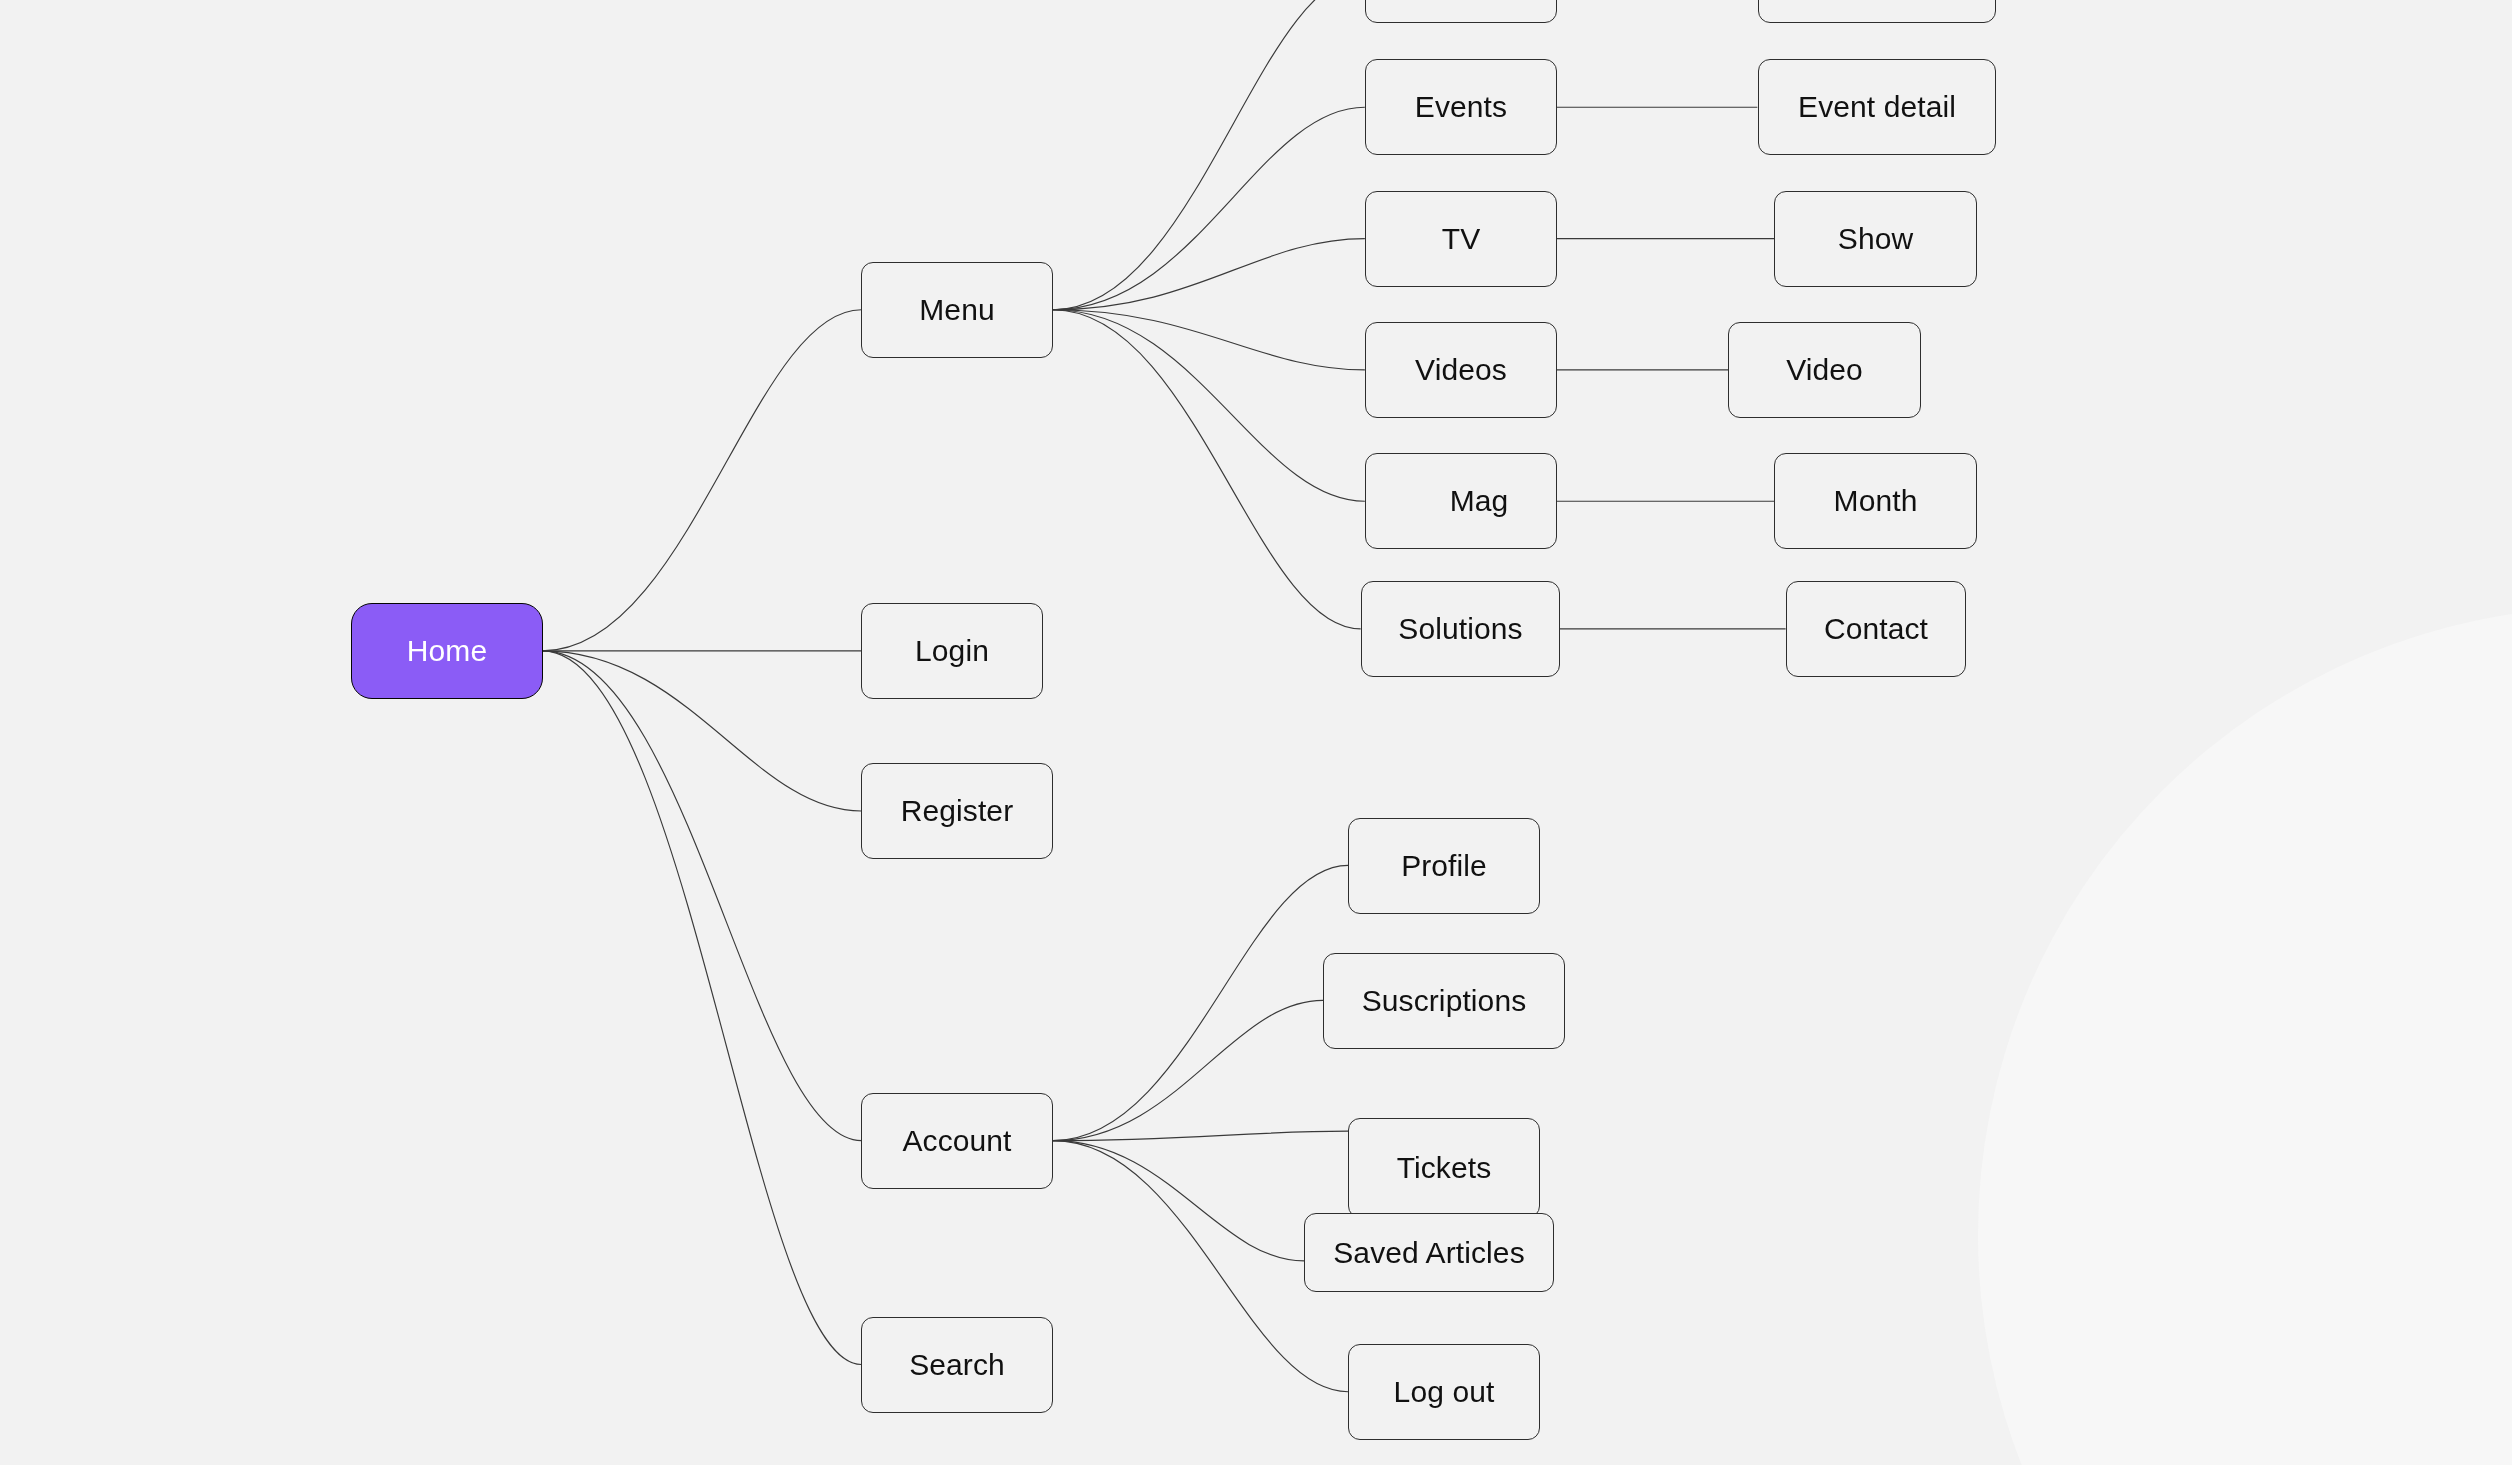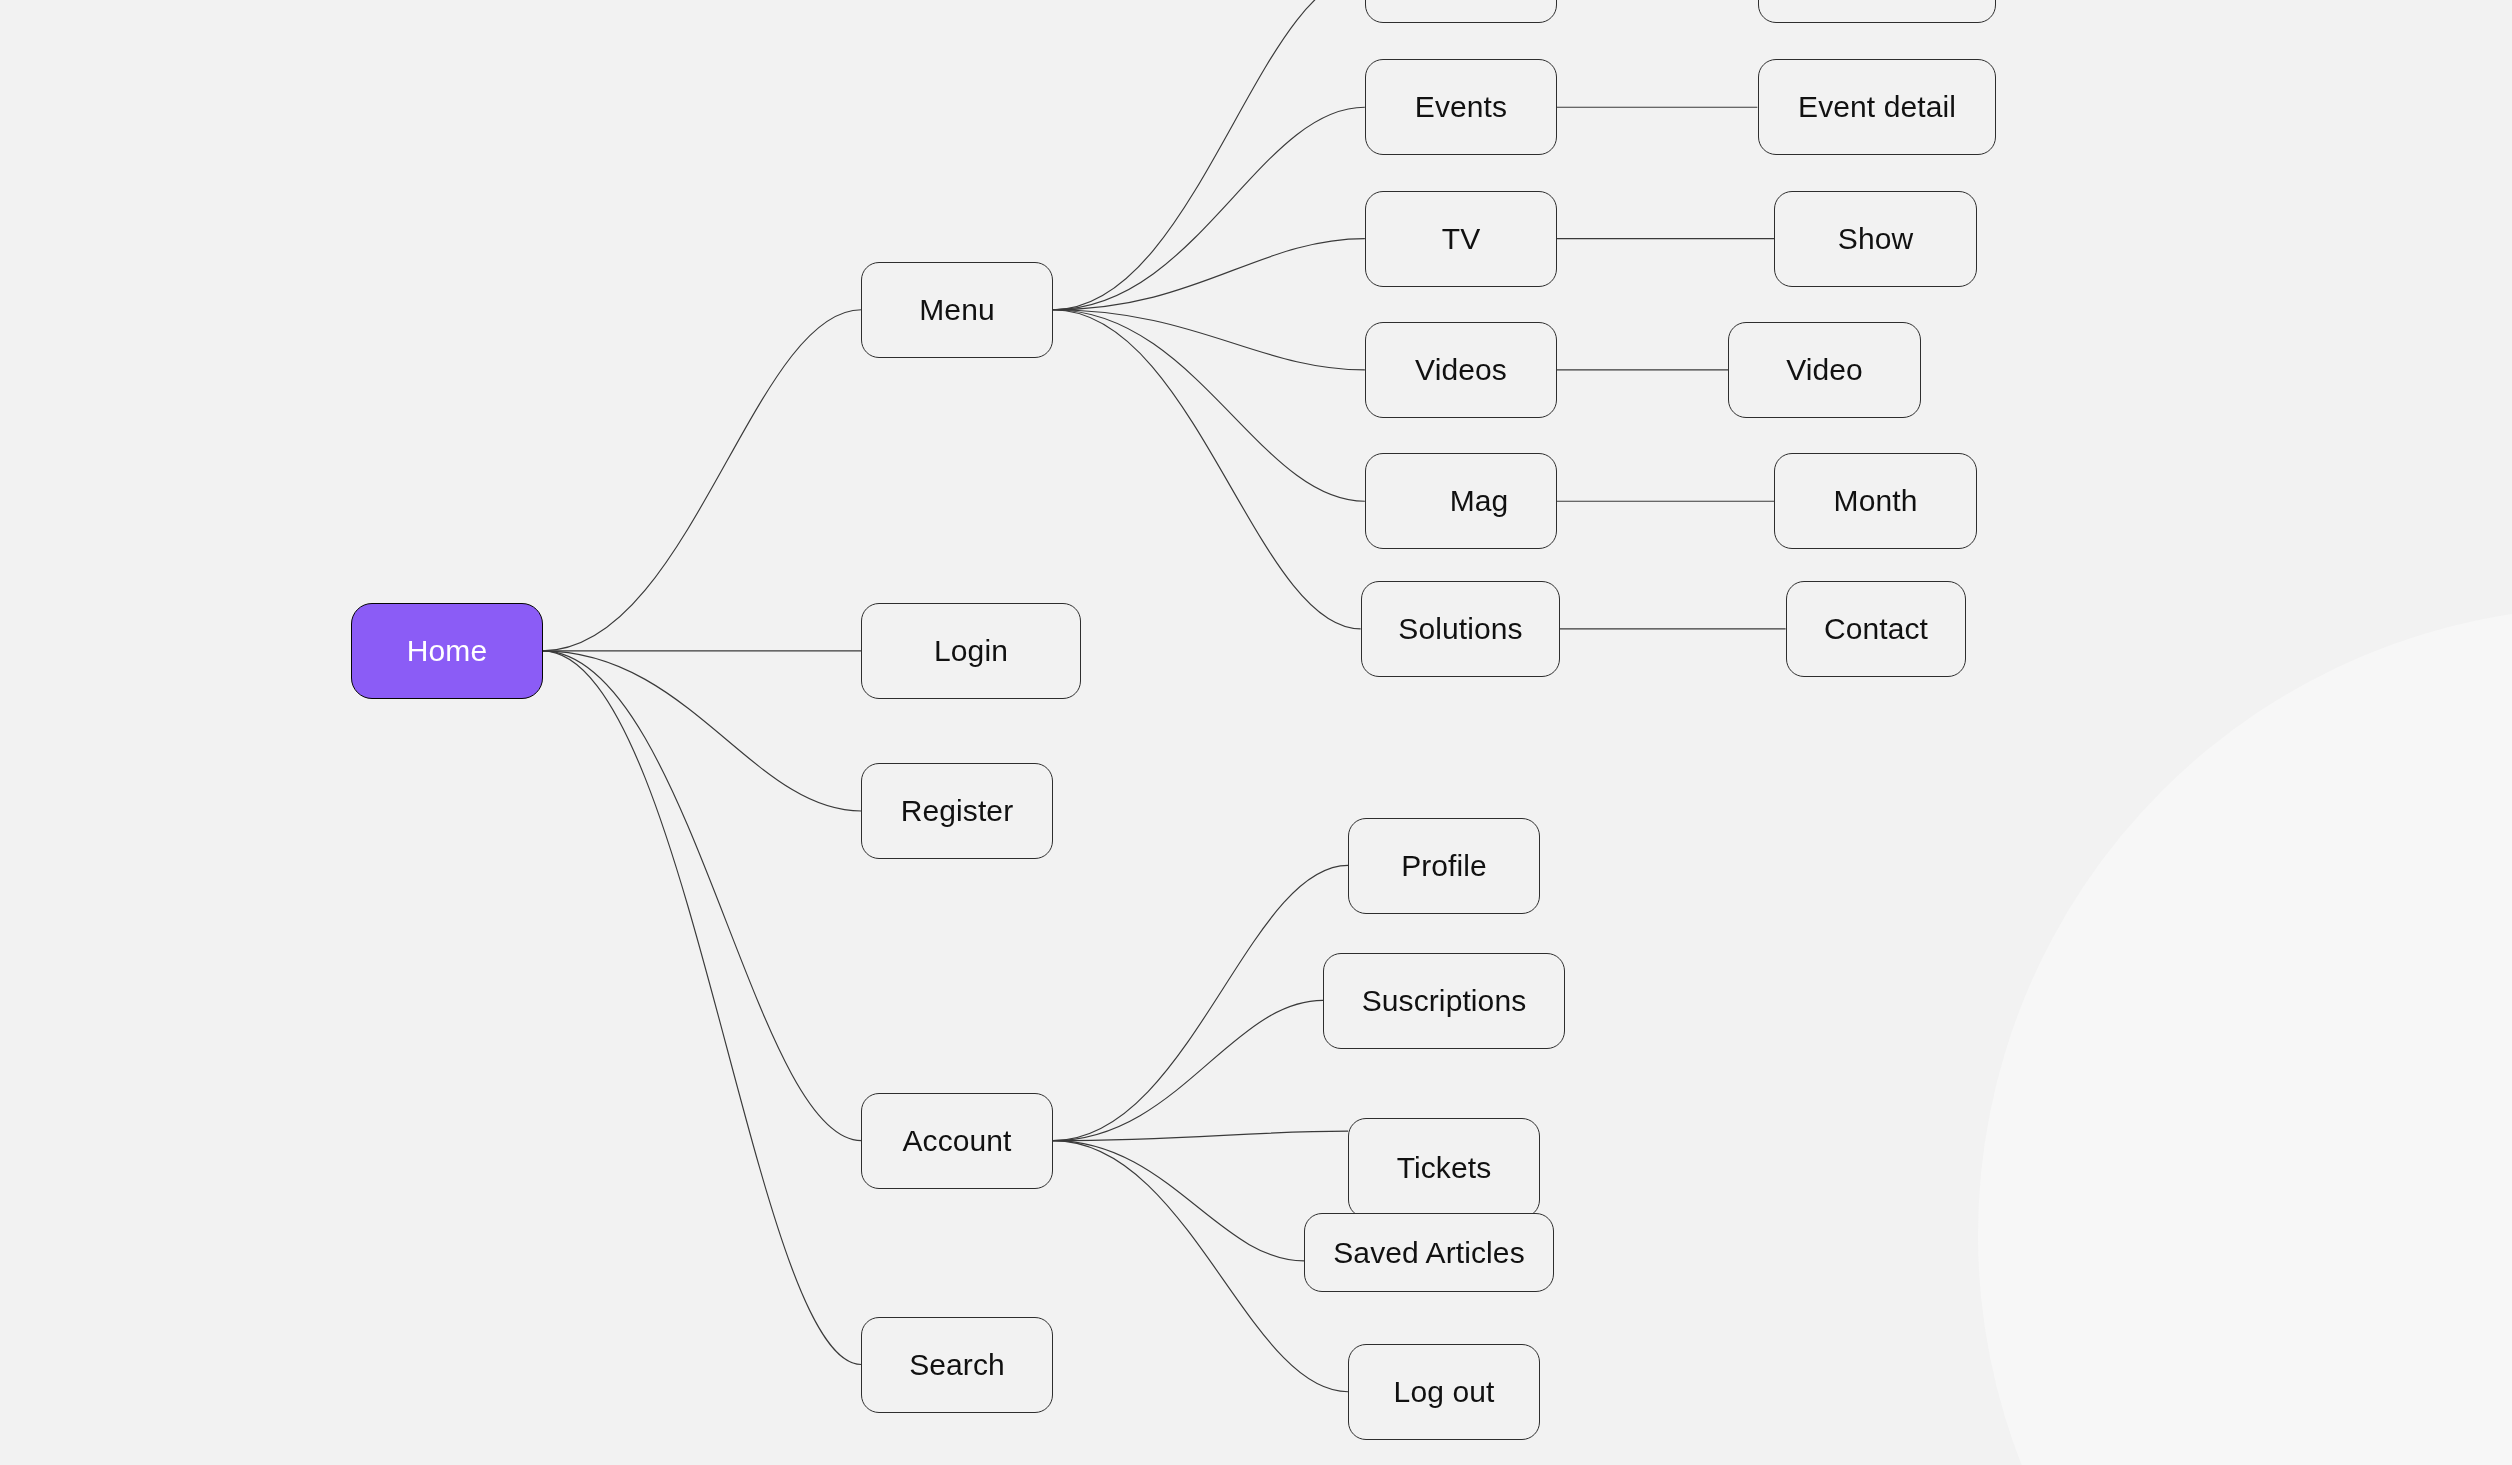--- a/index.html
+++ b/index.html
@@ -33,21 +33,21 @@
     width: 2512px;
     height: 1465px;
     pointer-events: none;
   }
   .node {
     position: absolute;
     box-sizing: border-box;
     display: flex;
     align-items: center;
     justify-content: center;
-    border-radius: 18px;
+    border-radius: 12px;
     background: #f2f2f2;
     border: 1px solid #2e2e2e;
     color: #111111;
     font-size: 30px;
     font-weight: 400;
     letter-spacing: 0.1px;
     white-space: nowrap;
     text-align: center;
     line-height: 1;
   }
@@ -91,21 +91,21 @@
       <path d="M 2012 2180 C 2232.8 2180, 2328.8 2410, 2492 2410" fill="none" stroke="#3a3a3a" stroke-width="2.2"></path>
       <path d="M 2012 2180 C 2271.44 2180, 2384.24 2660, 2576 2660" fill="none" stroke="#3a3a3a" stroke-width="2.2"></path>
     </svg>
   <div id="nodes">
       <div class="node root" style="left: 351px; top: 603px; width: 192px; height: 96px;">
         <span class="node-label">Home</span>
       </div>
       <div class="node" style="left: 861px; top: 262px; width: 192px; height: 96px;">
         <span class="node-label">Menu</span>
       </div>
-      <div class="node" style="left: 861px; top: 603px; width: 220px; height: 96px;">
+      <div class="node" style="left: 861px; top: 603px; width: 182px; height: 96px;">
         <span class="node-label">Login</span>
       </div>
       <div class="node" style="left: 861px; top: 763px; width: 192px; height: 96px;">
         <span class="node-label">Register</span>
       </div>
       <div class="node" style="left: 861px; top: 1093px; width: 192px; height: 96px;">
         <span class="node-label">Account</span>
       </div>
       <div class="node" style="left: 861px; top: 1317px; width: 192px; height: 96px;">
         <span class="node-label">Search</span>

